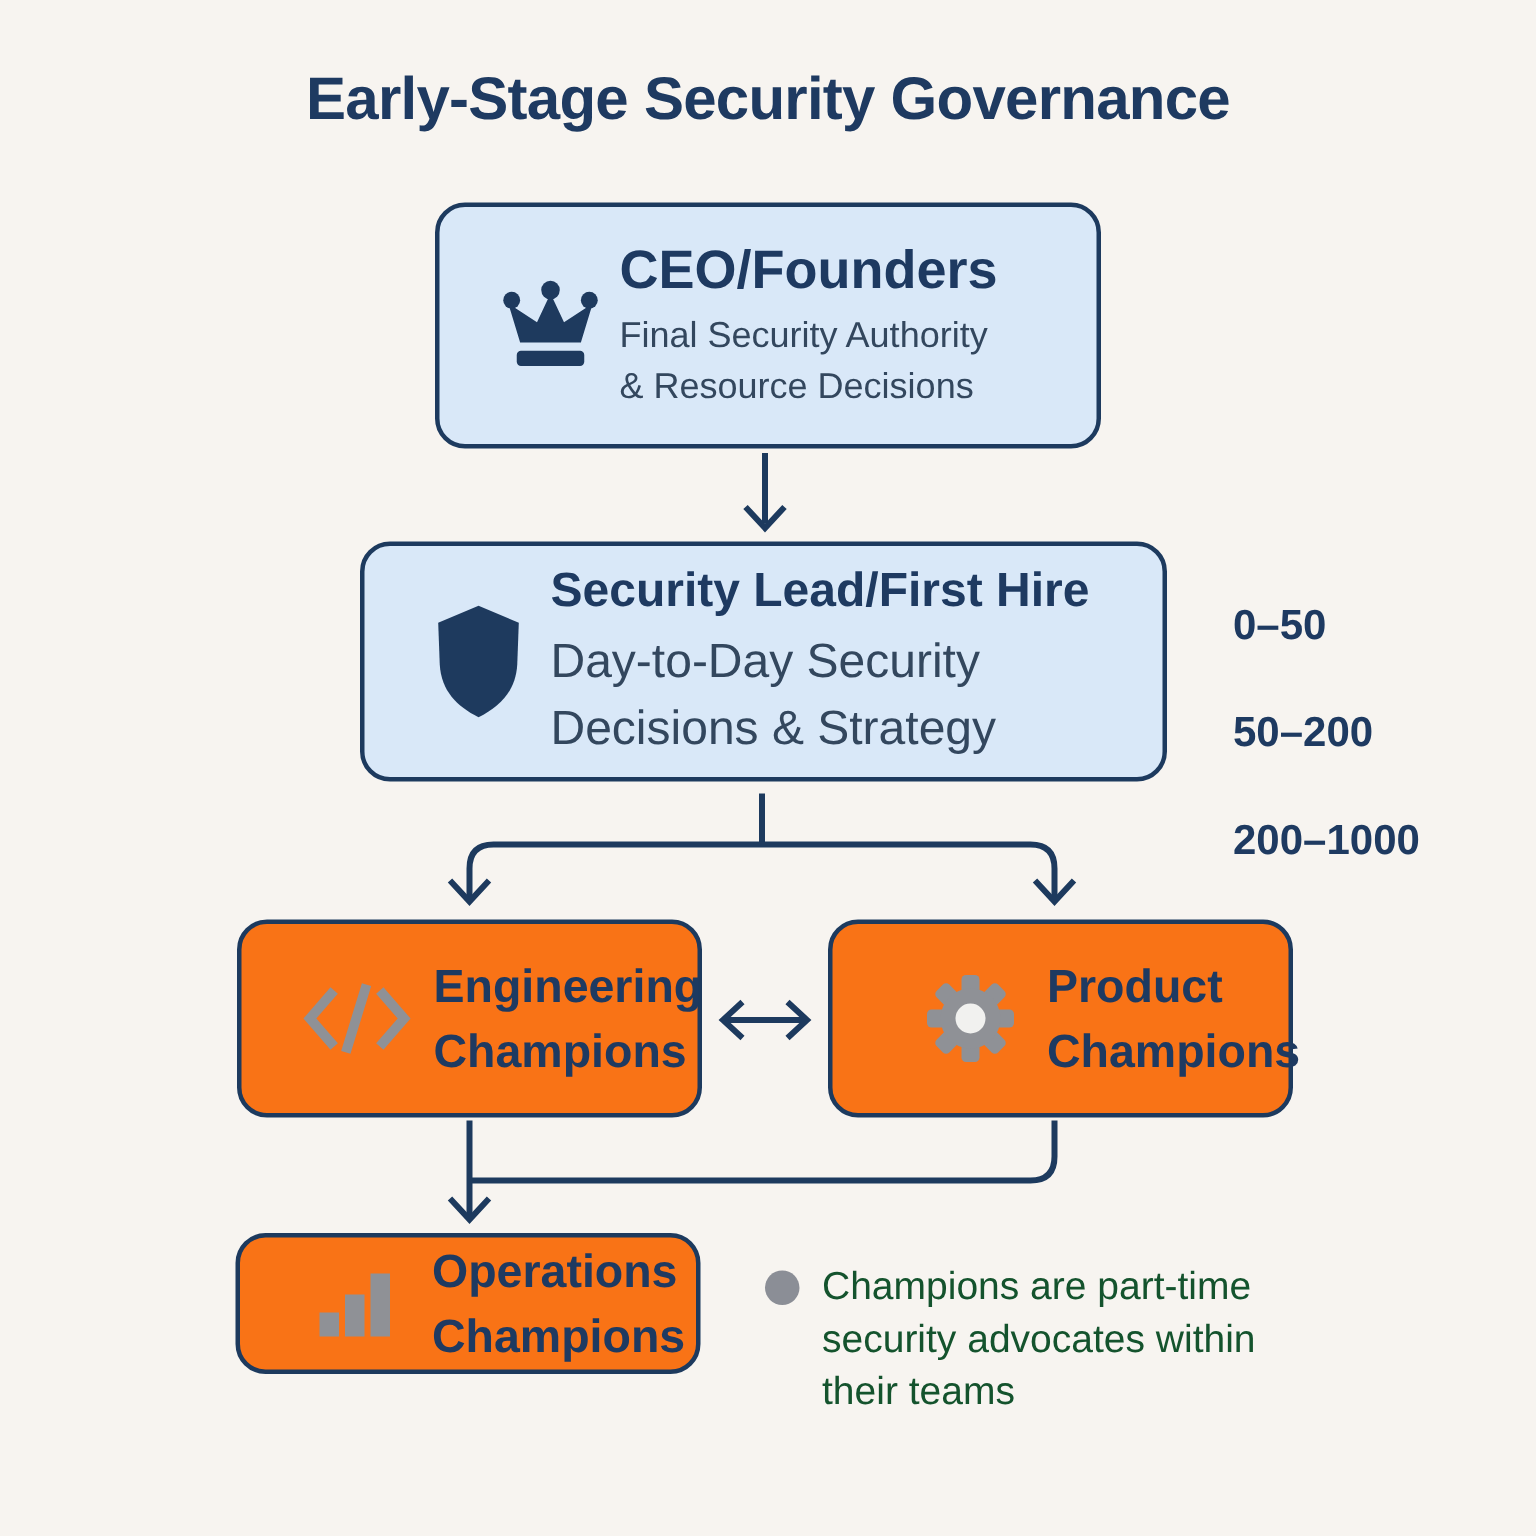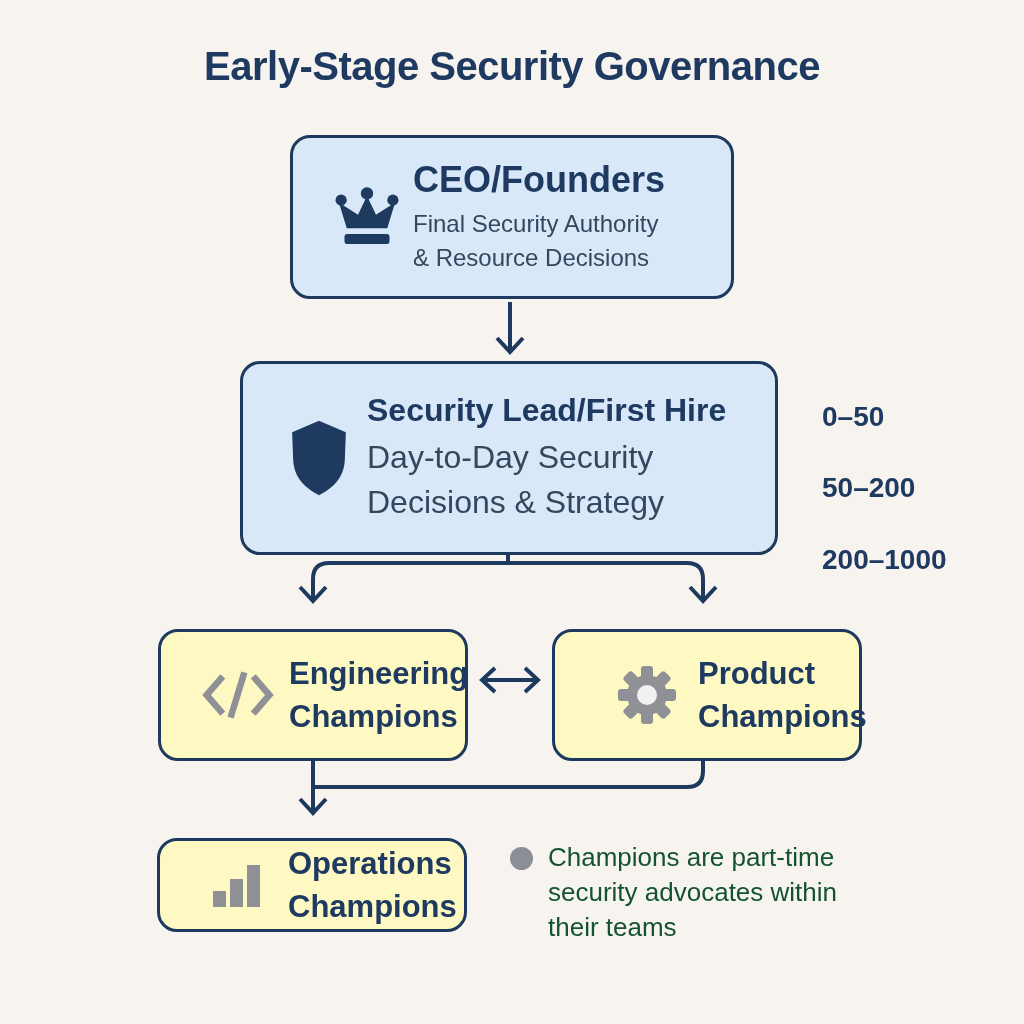--- a/index.html
+++ b/index.html
@@ -31,36 +31,36 @@
   .conn { stroke: #1d3a5e; stroke-width: 4; fill: none; }
 
   .node {
     position: absolute;
     border: 3px solid #1d3a5e;
     border-radius: 20px;
     display: flex;
     align-items: center;
   }
   .node.blue { background: #d9e8f8; }
-  .node.gray { background: #fef9c3; margin-top: 16px; }
+  .node.gray { background: #f97316; }
 
   .node .icon-wrap { flex: 0 0 auto; display: flex; align-items: center; justify-content: center; }
   .node .text-wrap { flex: 1 1 auto; }
 
   .node-title { font-weight: 700; color: #1e3a61; }
   .node-sub { color: #33475e; }
 
   
   .node-ceo { left: 290px; top: 135px; width: 444px; height: 164px; padding: 0 20px 0 28px; }
   .node-ceo .icon-wrap { width: 92px; }
   .node-ceo .node-title { font-size: 36px; margin-bottom: 6px; }
   .node-ceo .node-sub { font-size: 24px; line-height: 1.4; }
 
   
-  .node-security { left: 240px; top: 361px; width: 538px; height: 194px; padding: 0 10px 0 28px; }
+  .node-security { left: 240px; top: 361px; width: 538px; height: 160px; padding: 0 10px 0 28px; }
   .node-security .icon-wrap { width: 96px; }
   .node-security .node-title { font-size: 32px; margin-bottom: 6px; white-space: nowrap; }
   .node-security .node-sub { font-size: 32px; line-height: 1.4; }
 
   
   .node-champ { height: 132px; width: 310px; padding: 0 10px 0 26px; }
   .node-champ .icon-wrap { width: 102px; }
   .node-champ .node-title { font-size: 31px; line-height: 1.4; width: 190px; }
 
   .node-engineering { left: 158px; top: 613px; }

